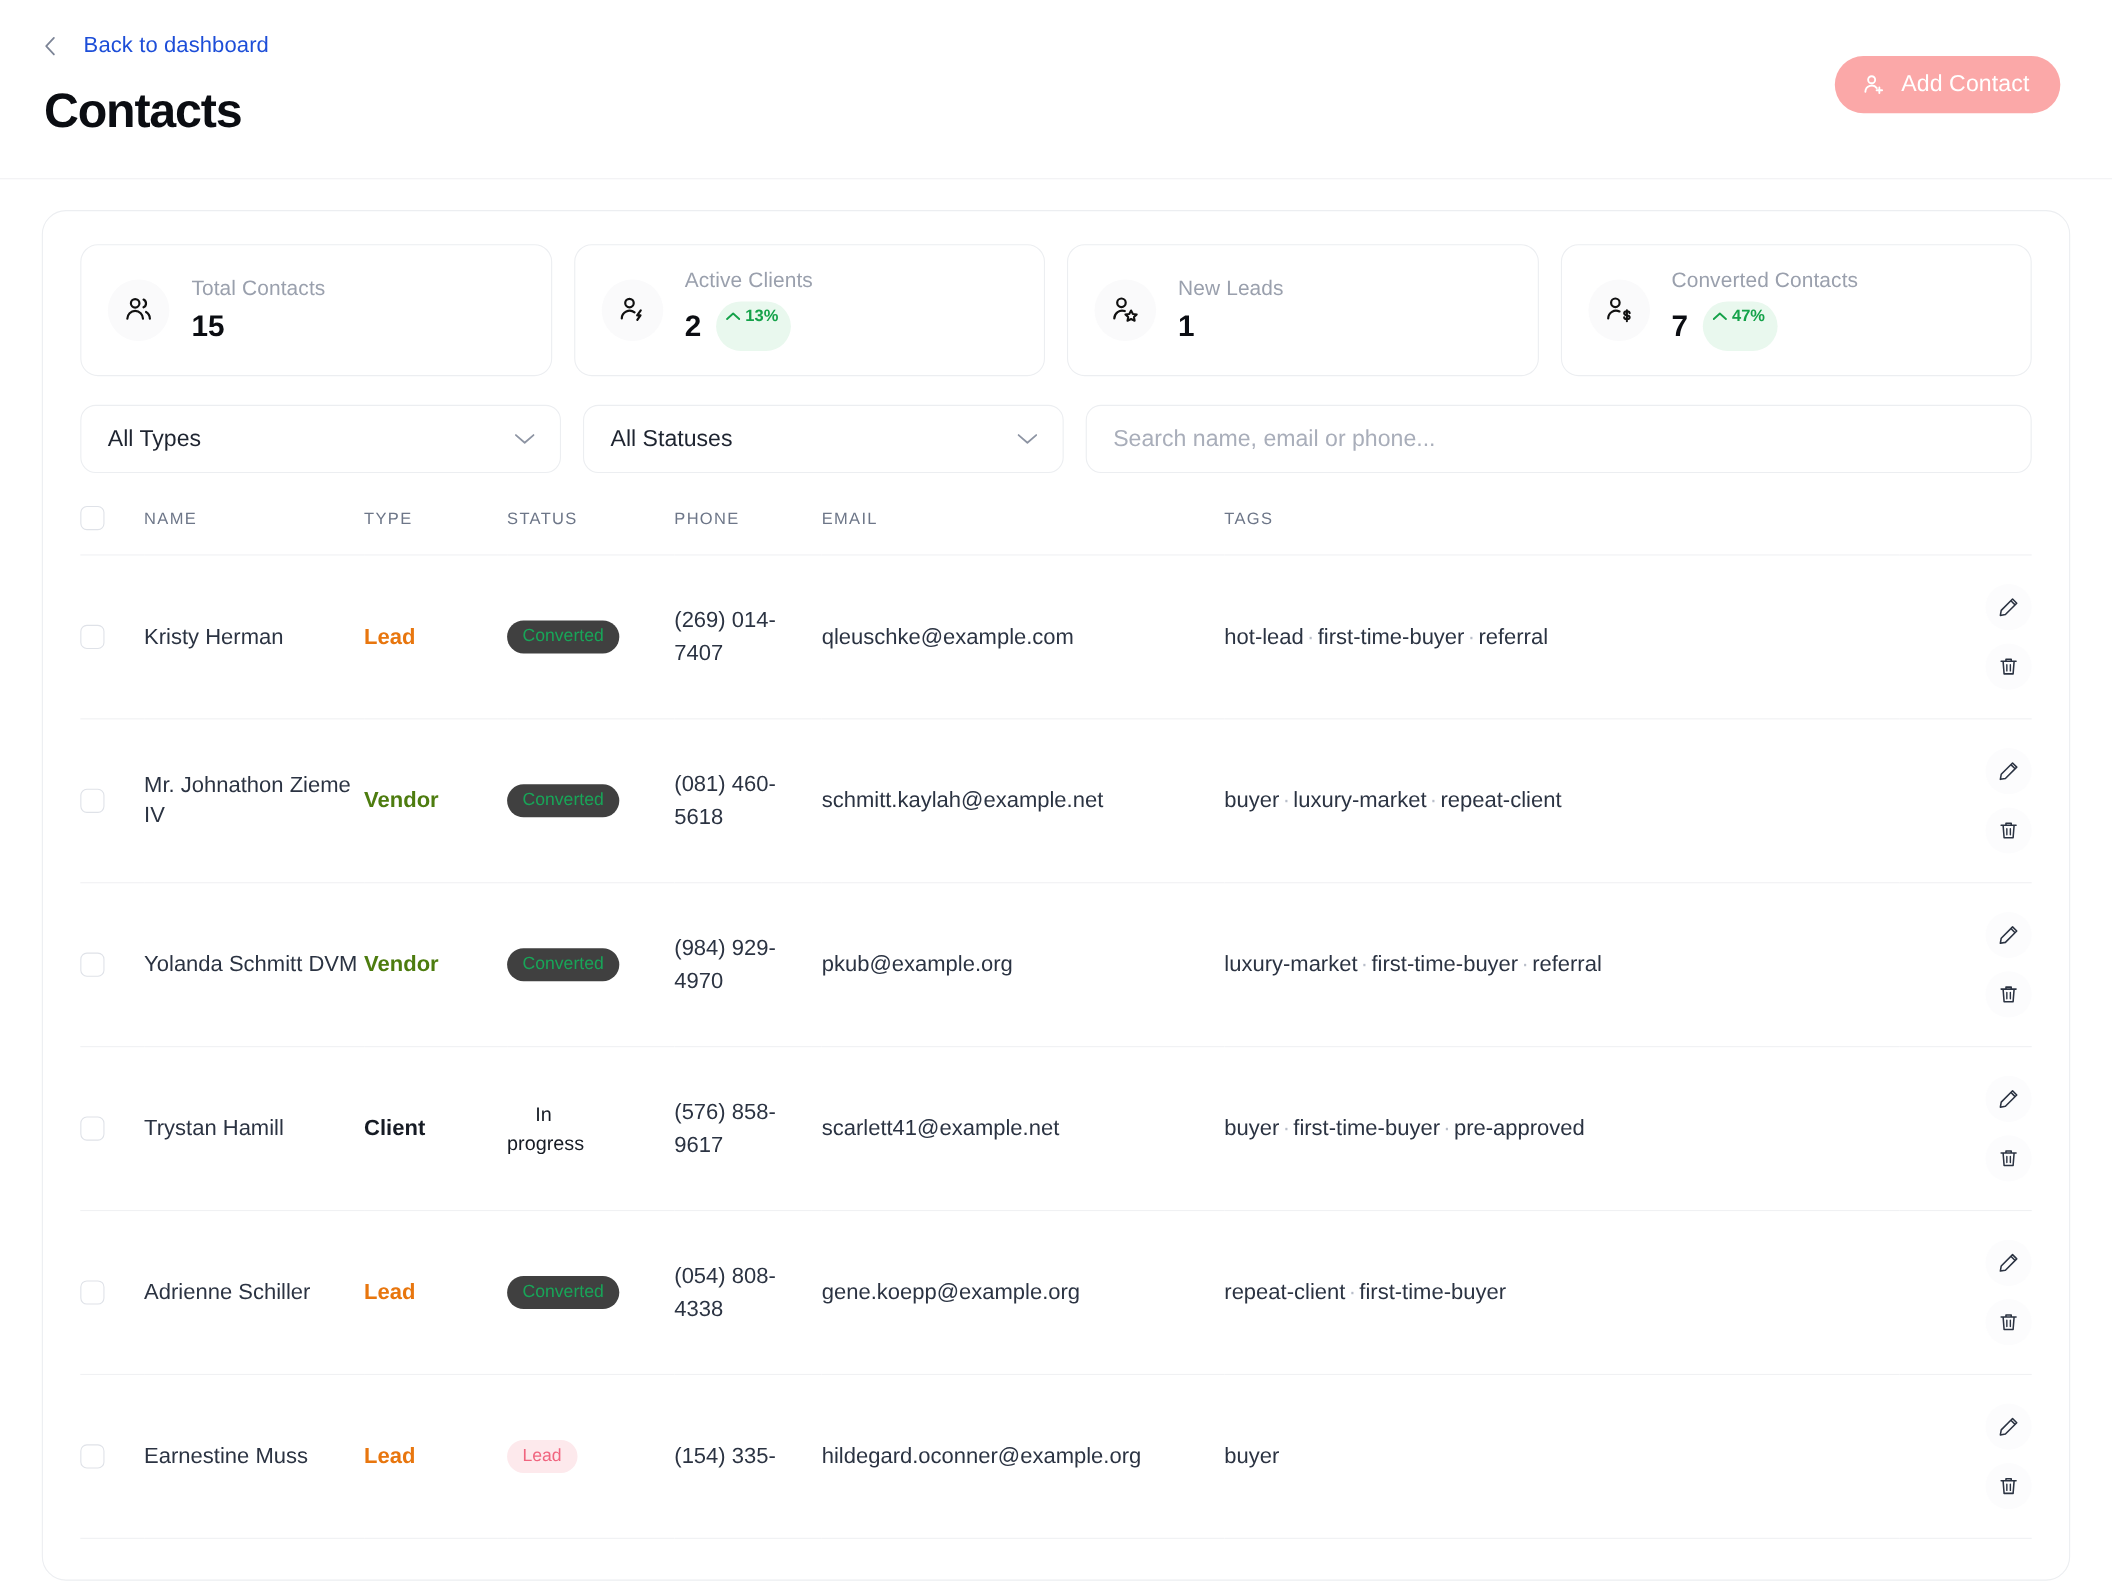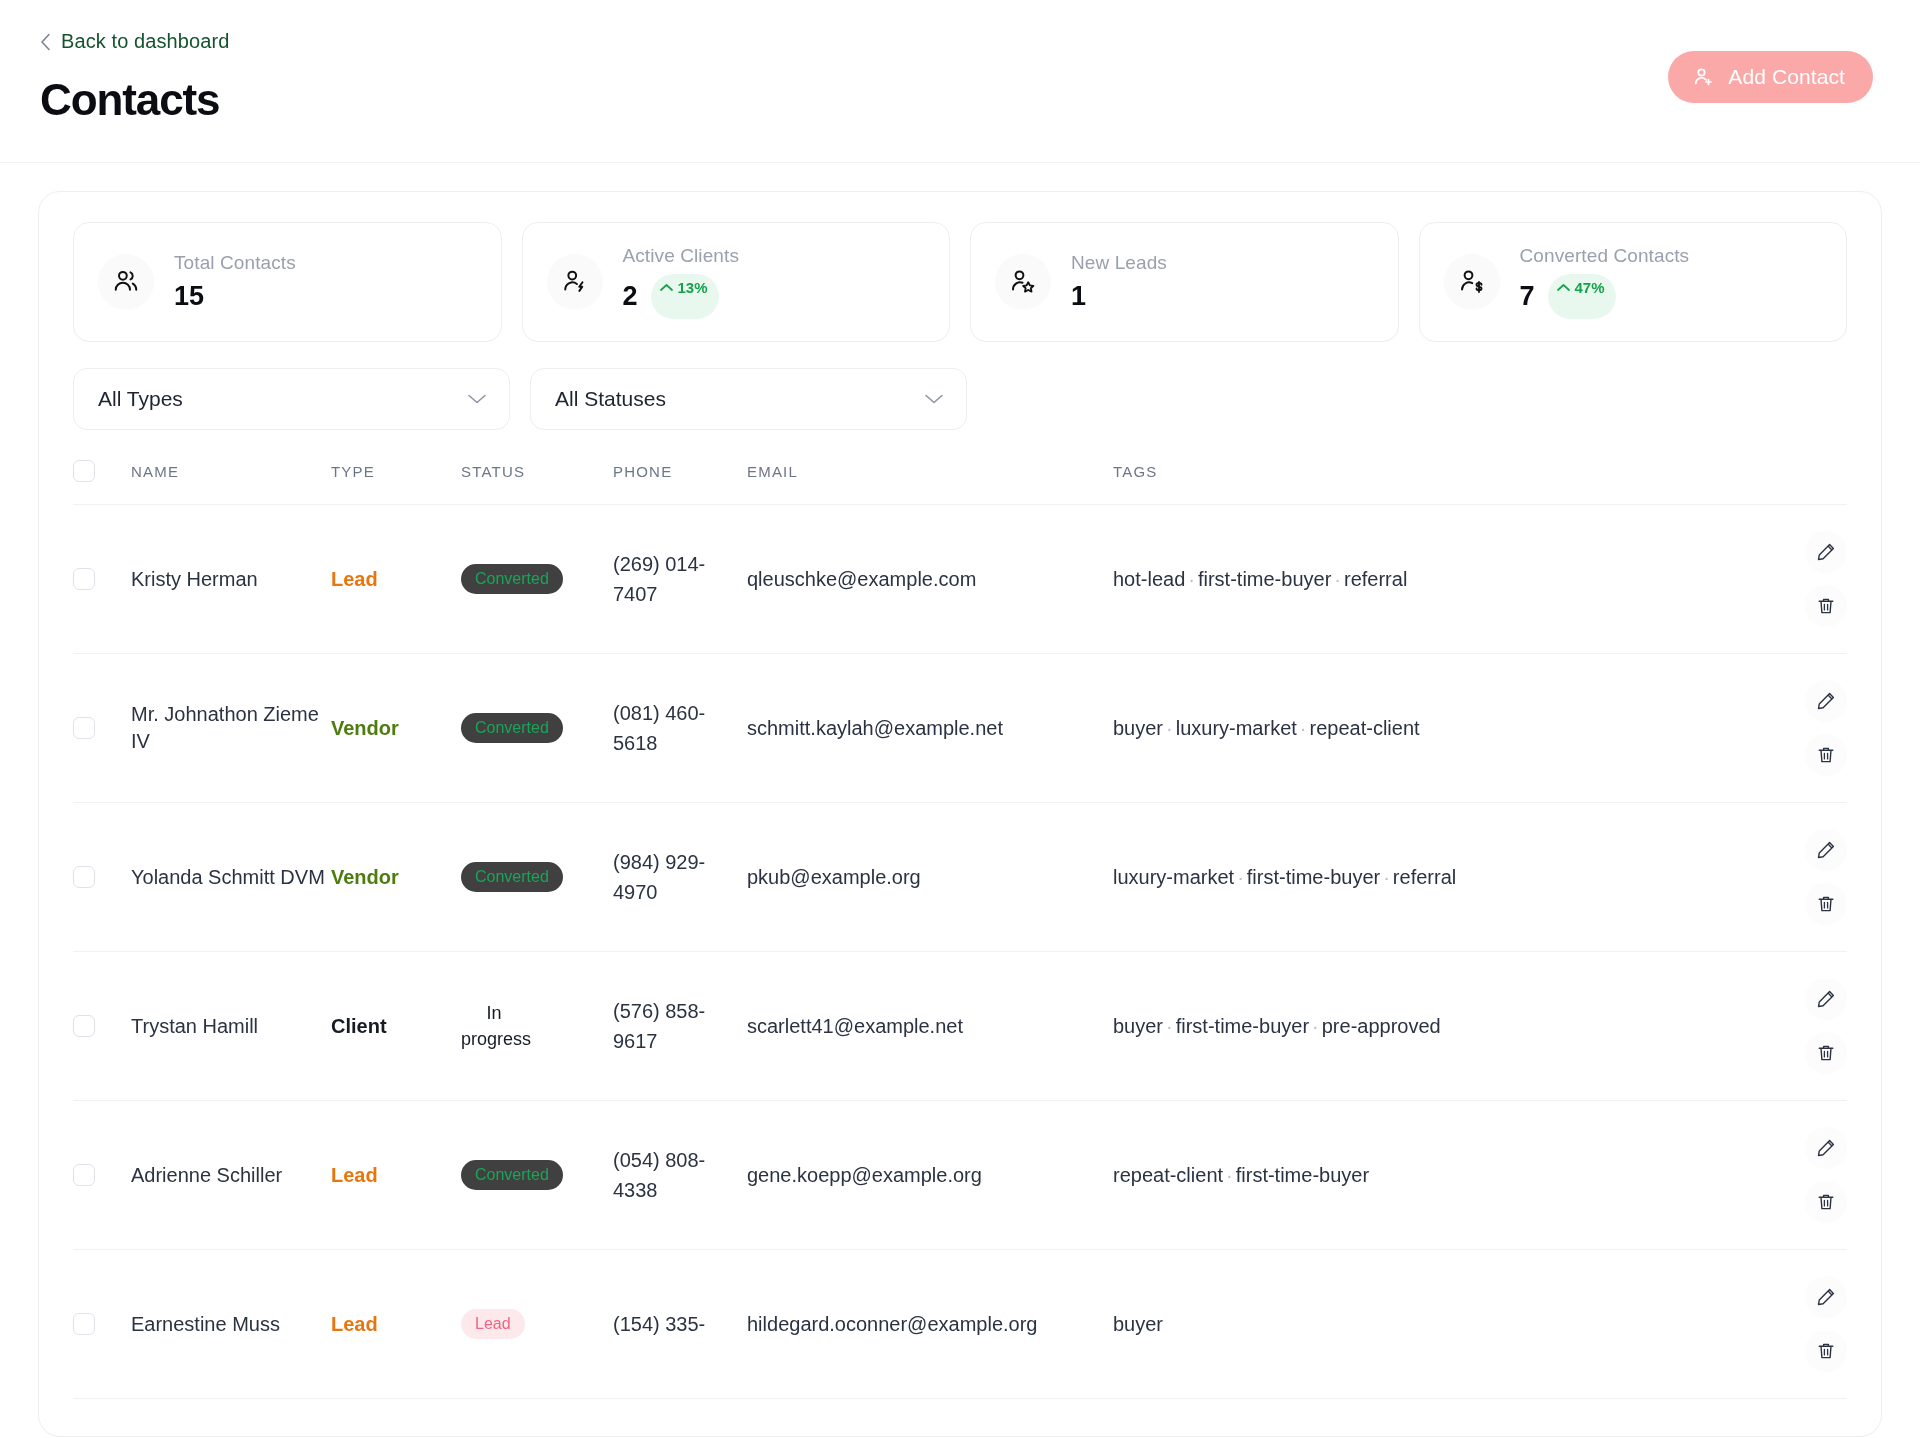--- a/index.html
+++ b/index.html
@@ -13,22 +13,22 @@
   
   .page-header {
     position: relative;
     padding: 30px 40px 26px 40px;
     border-bottom: 1px solid #f0f1f3;
     height: 163px;
   }
   .back-link {
     display: inline-flex;
     align-items: center;
-    gap: 10px;
-    color: #14532d;
+    gap: 25px;
+    color: #1d4ed8;
     font-size: 20px;
     cursor: pointer;
     letter-spacing: .1px;
   }
   .back-chevron { display: block; width: 11px; height: 18px; }
   .page-title {
     margin-top: 20px;
     font-size: 44px;
     font-weight: 700;
     color: #0b0d12;
@@ -321,20 +321,21 @@
 
     <div class="select-box">
       <span class="sel-label">All Statuses</span>
       <span>
         <svg width="20" height="12" viewBox="0 0 20 12" fill="none">
           <path d="M2 2.5L10 9.5L18 2.5" stroke="#8d94a3" stroke-width="1.6" stroke-linecap="round" stroke-linejoin="round"></path>
         </svg>
       </span>
     </div>
 
+    <input class="search-box" type="text" placeholder="Search name, email or phone..." style="">
   </div>
 
   <table class="contacts-table">
     <colgroup>
       <col class="col-check">
         <col class="col-name">
         <col class="col-type">
         <col class="col-status">
       <col class="col-phone">
         <col class="col-email">

